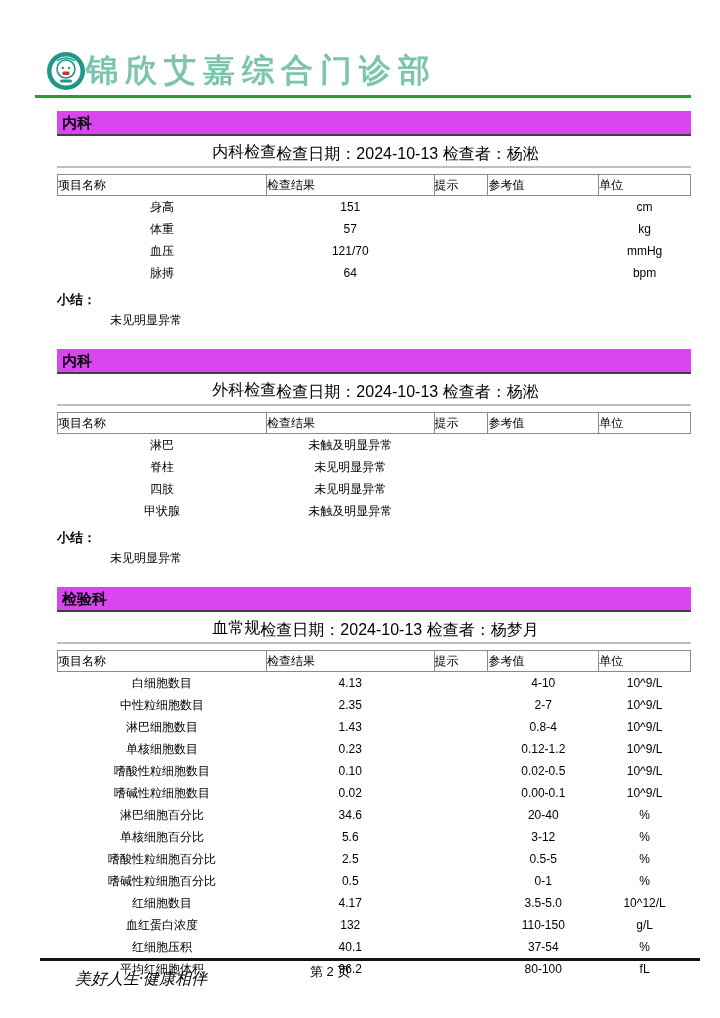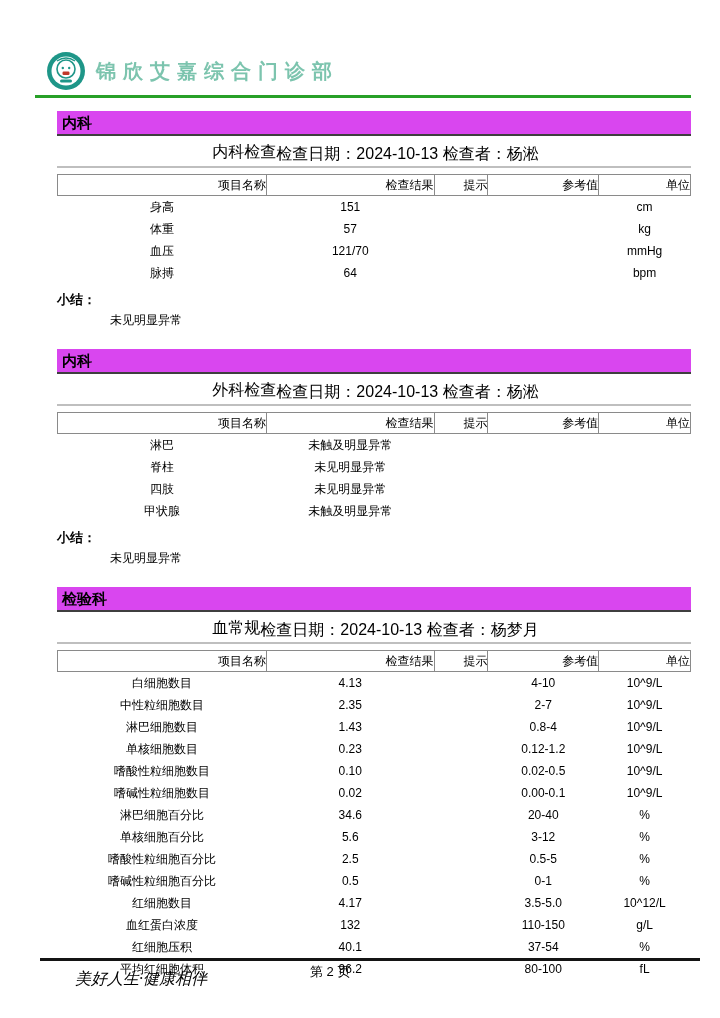--- a/index.html
+++ b/index.html
@@ -9,22 +9,21 @@
     font-family:"Liberation Sans","DejaVu Sans",sans-serif;
     color:#000;
     position:relative;
     overflow:hidden;
   }
   
   .page-header{padding-top:50px;}
   .brand-row{display:flex;align-items:center;margin-left:46px;height:42px;}
   .logo{width:40px;height:40px;flex:0 0 40px;}
   .clinic-name{
-    margin-left:10px;
-    font-size:20px;
+    font-size:32px;
     font-weight:bold;
     color:#7cc4ae;
     letter-spacing:7px;
     font-family:Liberation Serif, serif;
     white-space:nowrap;
   }
   .rule-green{height:3px;background:#28a028;margin:3px 29px 0 35px;}
   
   .content{margin:0 29px 0 57px;}
   .section{margin-top:20px;}
@@ -43,21 +42,21 @@
   .exam-title{font-size:16px;line-height:22px;}
   .exam-meta{font-size:16px;line-height:18px;white-space:nowrap;}
   .subtitle-rule{height:2px;background:#bfbfbf;margin-top:3px;}
   
   table.exam-table{
     width:100%;border-collapse:collapse;
     margin-top:6px;font-size:12px;table-layout:fixed;
   }
   table.exam-table thead th{
     border:1px solid #8a8a8a;
-    font-weight:normal;text-align:right;
+    font-weight:normal;text-align:left;
     height:20px;padding:0;
   }
   table.exam-table tbody td{height:22px;padding:0;text-align:center;}
   td.c-item{text-align:left;padding-left:7px;}
   .w-item{width:33%;} .w-result{width:26.5%;} .w-hint{width:8.5%;}
   .w-ref{width:17.5%;} .w-unit{width:14.5%;}
   
   .summary-block{margin-top:7px;}
   .summary-label{font-size:13px;font-weight:bold;line-height:18px;}
   .summary-text{font-size:12px;line-height:18px;padding-left:53px;margin-top:2px;}

